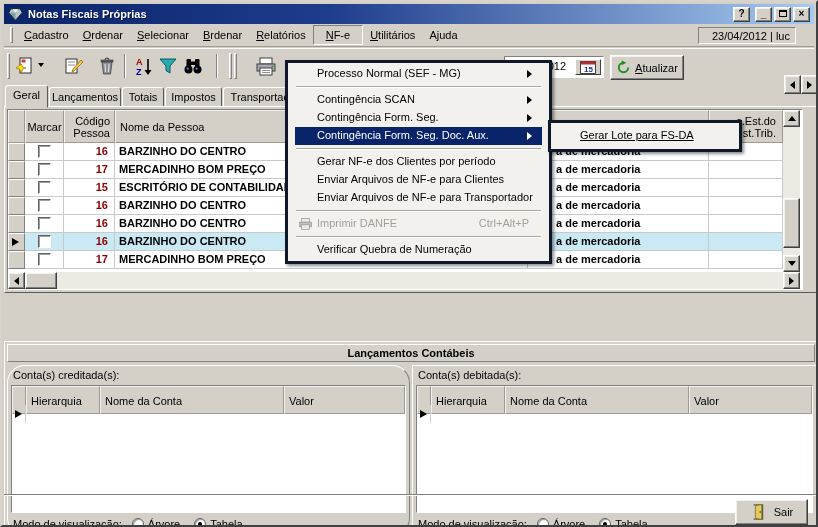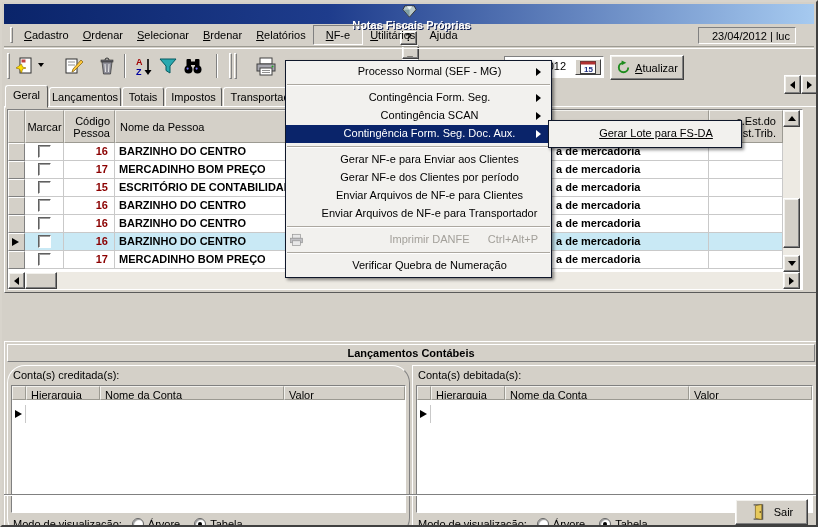--- a/index.html
+++ b/index.html
@@ -4,21 +4,21 @@
 <style>
   * { box-sizing: border-box; margin: 0; padding: 0; }
   html,body { width:818px; height:527px; }
   body { font-family:"Liberation Sans",sans-serif; font-size:11px; color:#000; }
   .window { position:relative; width:818px; height:527px; background:#D4D0C8;
             border:2px solid; border-color:#D8D4CC #404040 #404040 #D8D4CC; overflow:hidden; }
 
   
   .titlebar { position:absolute; left:2px; top:2px; right:2px; height:20px;
               background:linear-gradient(90deg,#0A246A 0%,#1E3C8C 40%,#A6CAF0 100%);
-              display:flex; align-items:center; padding:0 4px;flex-direction:column; }
+              display:flex; align-items:center; padding:0 4px; }
   .titlebar .ticon { width:15px; height:15px; flex:0 0 auto; }
   .titlebar .title { color:#fff; font-weight:bold; margin-left:5px; flex:1;
                      text-shadow:1px 1px 0 #00124a; white-space:nowrap; }
   .tbtn { width:17px; height:15px; background:#D4D0C8; border:1px solid;
           border-color:#FFFFFF #404040 #404040 #FFFFFF;
           box-shadow:inset -1px -1px 0 #808080, inset 1px 1px 0 #F2F1ED;
           font:bold 10px "Liberation Sans",sans-serif; text-align:center; line-height:12px;
           margin-left:2px; cursor:default; }
   .tbtn.qm { margin-right:3px; }
   .maxbox { display:inline-block; width:8px; height:7px; border:1px solid #000; border-top-width:2px; margin-top:2px; }
@@ -89,39 +89,39 @@
   .lanc { position:absolute; left:2px; top:291px; width:814px; height:198px; background:#D4D0C8;
           border:1px solid; border-color:#FFFFFF #808080 #808080 #FFFFFF;margin-top:48px; }
   .lanctitle { position:absolute; left:2px; top:2px; width:808px; height:18px; text-align:center;
                font-weight:bold; line-height:17px; border:1px solid; border-color:#FFFFFF #808080 #808080 #FFFFFF; }
   .lpanel { position:absolute; top:23px; height:171px; border:1px solid; border-color:#FFFFFF #808080 #808080 #FFFFFF; }
   .lpanel.left { left:2px; width:403px;border-radius:18px; }
   .lpanel.right { left:407px; width:405px; }
   .plabel { position:absolute; left:5px; top:3px; }
   .pgrid { position:absolute; left:3px; top:19px; right:3px; height:128px; background:#fff;
            border:1px solid; border-color:#808080 #fff #fff #808080; }
-  .pgrid .hc { position:absolute; top:0; height:14px; background:#D4D0C8; border:1px solid;
-               border-color:#F2F1ED #9C9A92 #9C9A92 #F2F1ED; padding:2px 0 0 4px; overflow:hidden; white-space:nowrap; }
+  .pgrid .hc { position:absolute; top:0; height:28px; background:#D4D0C8; border:1px solid;
+               border-color:#F2F1ED #9C9A92 #9C9A92 #F2F1ED; padding:8px 0 0 4px; overflow:hidden; white-space:nowrap; }
   .pind { position:absolute; left:0; top:19px; width:14px; height:18px; border-right:1px solid #C9C9C9;
           display:flex; align-items:center; }
   .pptr { width:0; height:0; border:4px solid transparent; border-left:7px solid #000; margin-left:3px; }
   .pmodo { position:absolute; left:5px; bottom:4px; height:14px; display:flex; align-items:center; }
   .rad { width:12px; height:12px; border-radius:50%; background:#fff; border:1px solid #636363;
          box-shadow:inset 1px 1px 1px #9a9a9a; display:inline-flex; align-items:center; justify-content:center; }
   .rad .dot { width:4px; height:4px; border-radius:50%; background:#000; }
 
   
   .footline { position:absolute; left:2px; top:492px; width:814px; height:2px;
               border-top:1px solid #808080; border-bottom:1px solid #fff; }
   .sair { position:absolute; left:733px; top:497px; width:73px; height:26px;
           display:flex; align-items:center; justify-content:center; gap:6px; }
 
   
-  .menu { position:absolute; background:#F2F1EE; border:1px solid #0f172a;
-          box-shadow:2px 2px 3px rgba(0,0,0,0.45); padding:2px 0; z-index:20;text-align:center; }
+  .menu { position:absolute; background:#F2F1EE; border:3px solid #0f172a;
+          box-shadow:2px 2px 3px rgba(0,0,0,0.45); padding:2px 7px; z-index:20; }
   .menu.main { left:283px; top:58px; width:267px; }
   .menu.sub  { left:546px; top:118px; width:194px; z-index:21;text-decoration:underline; }
   .menuitem { height:18px; line-height:17px; padding-left:22px; position:relative; white-space:nowrap; }
   .menu.sub .menuitem { height:22px; line-height:21px; }
   .menuitem.hl { background:#0A246A; color:#fff; }
   .menuitem.dis { color:#A3A09A; }
   .marrow { position:absolute; right:6px; top:5px; width:0; height:0;
             border:4px solid transparent; border-left:5px solid currentColor; }
   .shortcut { position:absolute; right:13px; top:0; }
   .msep { height:0; border-top:1px solid #ACA8A0; border-bottom:1px solid #fff; margin:3px 1px; }
@@ -425,35 +425,32 @@
     <span>Sair</span>
   </span>
 
   <div class="menu main">
     <div class="menuitem">
       <span>Processo Normal (SEF - MG)</span>
       <span class="marrow"></span>
     </div>
     <div class="msep"></div>
     <div class="menuitem">
+      <span>Contingência SCAN</span>
+      <span class="marrow"></span>
+    </div>
+    <div class="menuitem">
       <span>Contingência Form. Seg.</span>
-      <span class="marrow"></span>
-    </div>
-    <div class="menuitem">
-      <span>Contingência SCAN</span>
       <span class="marrow"></span>
     </div>
     <div class="menuitem hl">
       <span>Contingência Form. Seg. Doc. Aux.</span>
       <span class="marrow"></span>
     </div>
     <div class="msep"></div>
-    <div class="menuitem">
-      <span>Gerar NF-e para Enviar aos Clientes</span>
-    </div>
     <div class="menuitem">
       <span>Gerar NF-e dos Clientes por período</span>
     </div>
     <div class="menuitem">
       <span>Enviar Arquivos de NF-e para Clientes</span>
     </div>
     <div class="menuitem">
       <span>Enviar Arquivos de NF-e para Transportador</span>
     </div>
     <div class="msep"></div>

